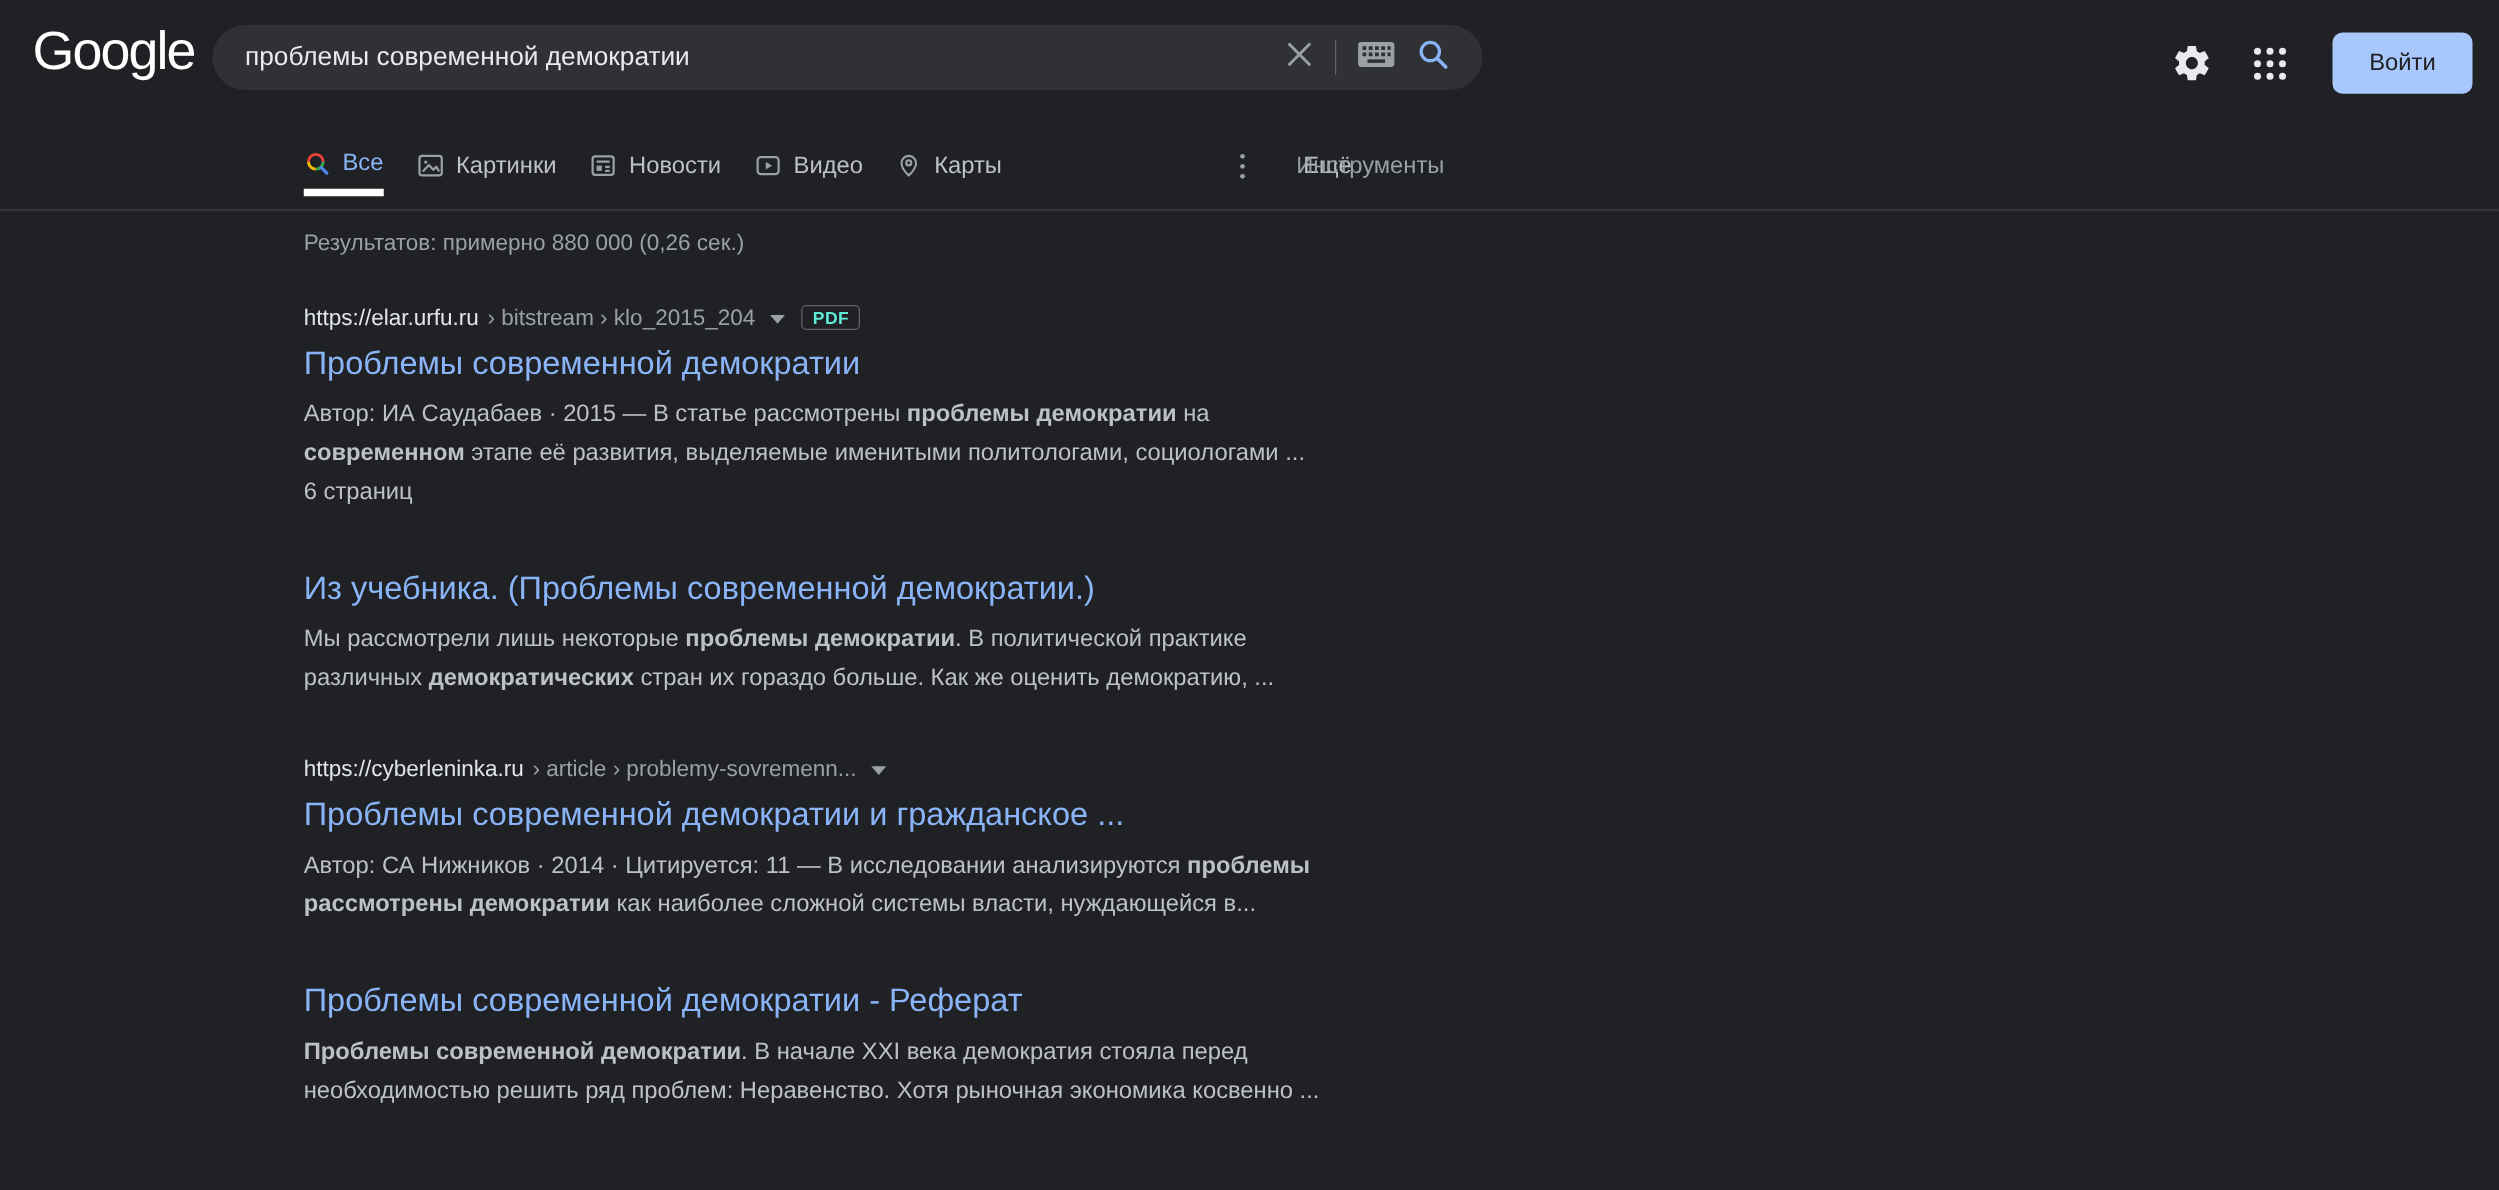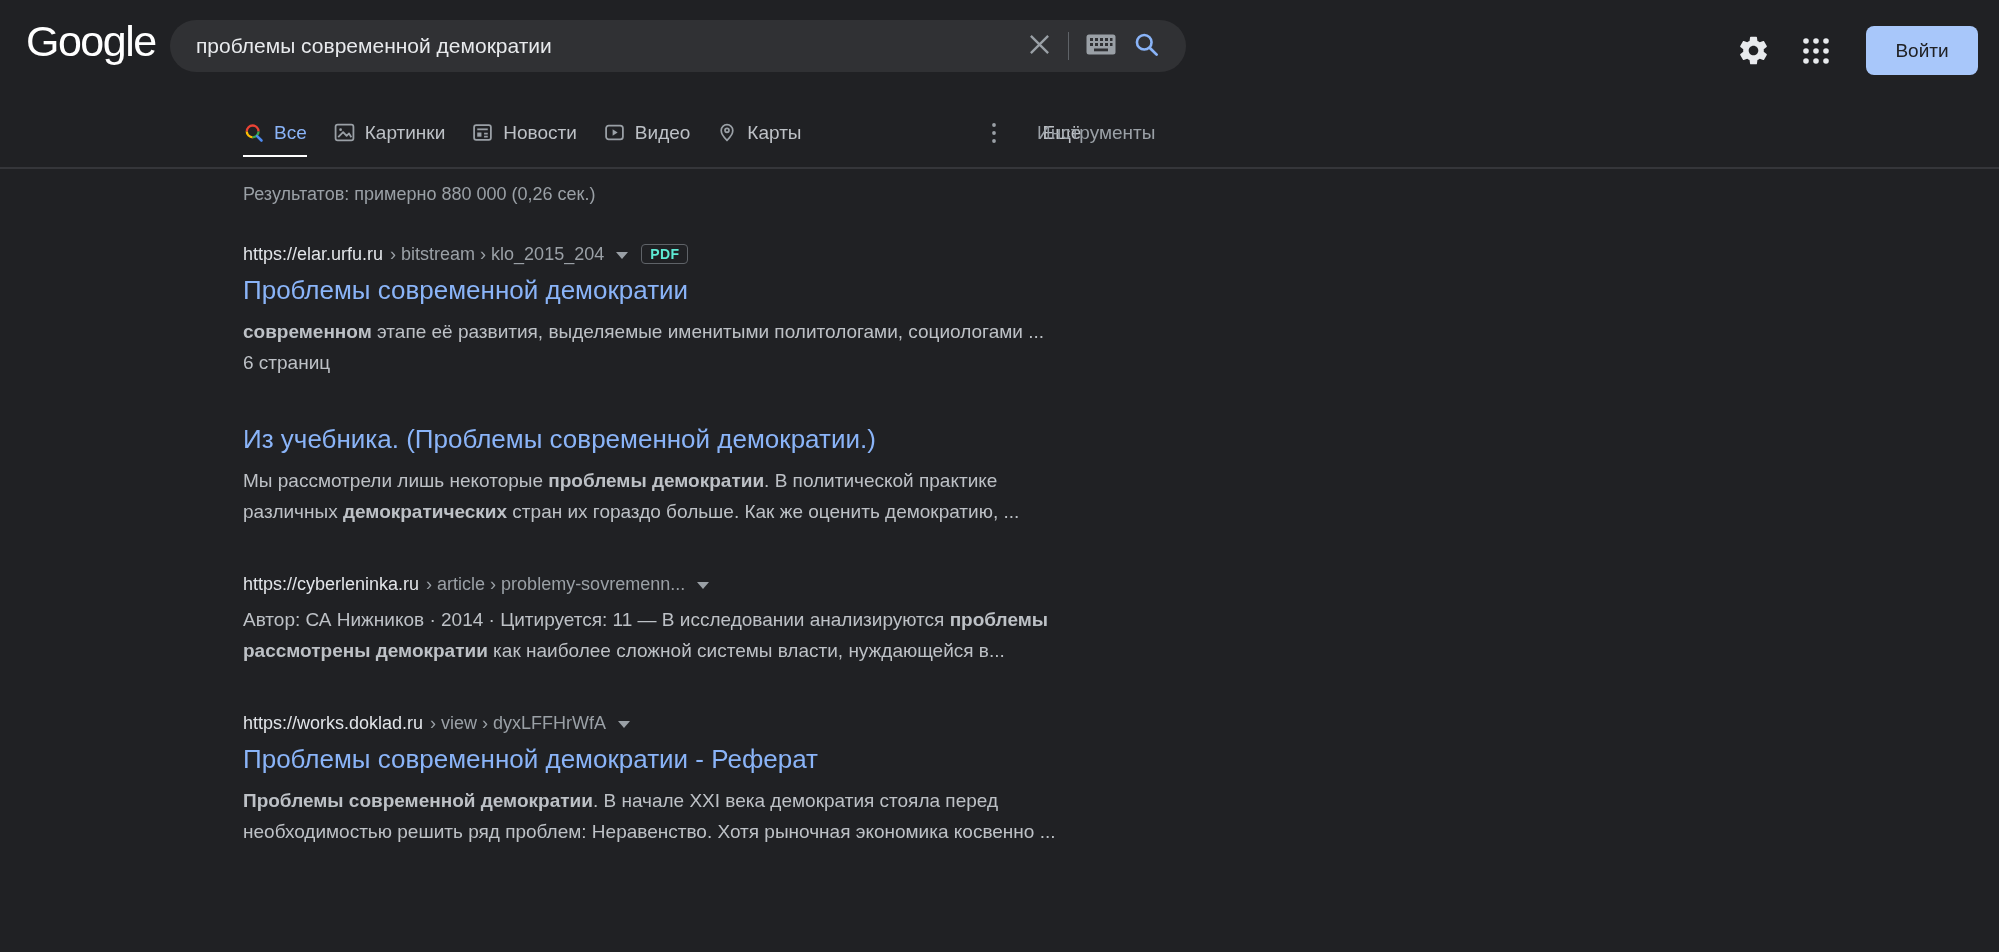--- a/index.html
+++ b/index.html
@@ -33,21 +33,21 @@
     font-size:19px;cursor:pointer;
   }
 
   
   .tabs-row{left:243px;top:108px;height:49px;display:flex;align-items:center;}
   .tab{
     display:flex;align-items:center;height:100%;margin-right:27px;
     font-size:19px;color:#bdc1c6;cursor:pointer;box-sizing:border-box;
   }
   .tab .tab-icon{display:flex;align-items:center;margin-right:10px;}
-  .tab.active{color:#8ab4f8;border-bottom:2px solid #ffffff;padding-top:3px;}
+  .tab.active{color:#8ab4f8;border-bottom:6px solid #ffffff;padding-top:3px;}
   .tab:last-child{margin-left:162px;margin-right:0;gap:36px;}
   .tools{left:1037px;top:108px;height:49px;display:flex;align-items:center;
     font-size:19px;color:#9aa0a6;cursor:pointer;}
   .tabs-divider{left:0;top:167px;width:1999px;height:2px;background:#35363a;}
 
   
   .content{left:243px;top:184px;width:920px;}
   .stats{font-size:18px;color:#9aa0a6;margin-bottom:37px;white-space:nowrap;}
   .result{margin-bottom:45px;}
   .url-line{display:flex;align-items:center;height:24px;margin-bottom:8px;white-space:nowrap;cursor:pointer;}
@@ -208,41 +208,38 @@
   <div class="stats">Результатов: примерно 880 000 (0,26 сек.)</div>
   <div id="results">
       <div class="result">
         <div class="url-line">
           <span class="domain">https://elar.urfu.ru</span>
           <span class="crumbs">› bitstream › klo_2015_204</span>
           <span class="dd-arrow"></span>
           <span class="pdf-badge">PDF</span>
         </div>
         <div class="r-title">Проблемы современной демократии</div>
+        <div class="snippet-line"><span class="seg">Автор: ИА Саудабаев · 2015 — В статье рассмотрены </span><span class="bseg">проблемы демократии</span><span class="seg"> на</span></div>
         <div class="snippet-line"><span class="bseg">современном</span><span class="seg"> этапе её развития, выделяемые именитыми политологами, социологами ...</span></div>
         <div class="snippet-line"><span class="seg">6 страниц</span></div>
       </div>
       <div class="result">
         <div class="r-title">Из учебника. (Проблемы современной демократии.)</div>
         <div class="snippet-line"><span class="seg">Мы рассмотрели лишь некоторые </span><span class="bseg">проблемы демократии</span><span class="seg">. В политической практике</span></div>
         <div class="snippet-line"><span class="seg">различных </span><span class="bseg">демократических</span><span class="seg"> стран их гораздо больше. Как же оценить демократию, ...</span></div>
       </div>
       <div class="result">
         <div class="url-line">
           <span class="domain">https://cyberleninka.ru</span>
           <span class="crumbs">› article › problemy-sovremenn...</span>
           <span class="dd-arrow"></span>
         </div>
+        <div class="r-title">Проблемы современной демократии и гражданское ...</div>
         <div class="snippet-line"><span class="seg">Автор: СА Нижников · 2014 · Цитируется: 11 — В исследовании анализируются </span><span class="bseg">проблемы</span></div>
         <div class="snippet-line"><span class="bseg">рассмотрены демократии</span><span class="seg"> как наиболее сложной системы власти, нуждающейся в...</span></div>
       </div>
       <div class="result">
-        <div class="url-line">
-          <span class="domain">https://works.doklad.ru</span>
-          <span class="crumbs">› view › dyxLFFHrWfA</span>
-          <span class="dd-arrow"></span>
-        </div>
         <div class="r-title">Проблемы современной демократии - Реферат</div>
         <div class="snippet-line"><span class="bseg">Проблемы современной демократии</span><span class="seg">. В начале XXI века демократия стояла перед</span></div>
         <div class="snippet-line"><span class="seg">необходимостью решить ряд проблем: Неравенство. Хотя рыночная экономика косвенно ...</span></div>
       </div>
     </div>
 </div>
 
 </body></html>

